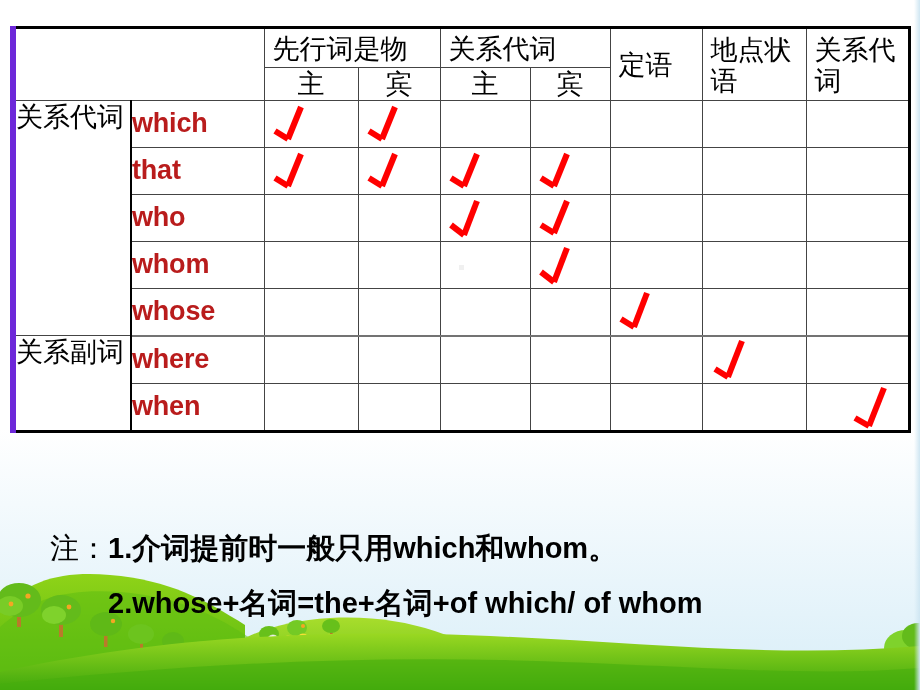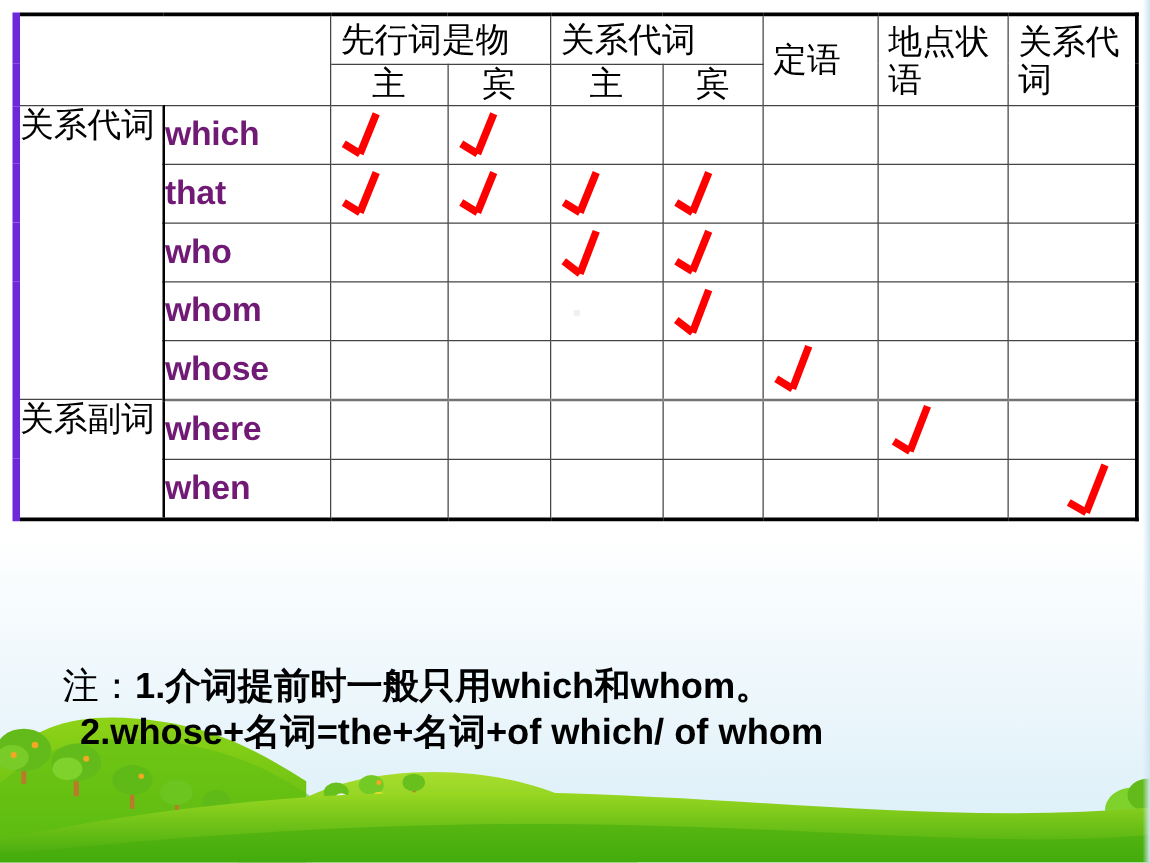--- a/index.html
+++ b/index.html
@@ -28,21 +28,21 @@
     right: 0; top: 0;
     width: 6px; height: 690px;
     background: linear-gradient(to right, rgba(222,240,248,0), #cfe6f2);
     z-index: 1;
   }
 
   
   #grammar-table {
     position: absolute;
     left: 10px;
-    top: 10px;
+    top: 26px;
     width: 896px;
     border-collapse: collapse;
     table-layout: fixed;
     background: #ffffff;
     z-index: 3;
   }
   #grammar-table td {
     border: 1px solid #444444;
     padding: 0;
     vertical-align: middle;
@@ -66,21 +66,21 @@
     font-family: "DejaVu Serif", "Liberation Serif", serif;
     font-size: 27px;
     line-height: 1.18;
     color: #000000;
     text-align: center;
   }
   .eng {
     font-family: "Liberation Sans", "DejaVu Sans", sans-serif;
     font-weight: bold;
     font-size: 27px;
-    color: #701a75;
+    color: #b91c1c;
     padding-left: 10px;
     letter-spacing: -0.2px;
   }
 
   
   .hdr {
     vertical-align: top;
   }
   .hdr .cn { padding-top: 4px; }
   svg.check {
@@ -116,21 +116,21 @@
     font-weight: bold;
     color: #000000;
     white-space: nowrap;
     line-height: 1.28;
   }
   .note-line .zh {
     font-family: "DejaVu Serif", "Liberation Serif", serif;
     font-weight: normal;
   }
   #note-1 { padding-left: 50px; }
-  #note-2 { padding-left: 64px; }
+  #note-2 { padding-left: 108px; margin-top: 18px; }
 </style>
 </head>
 <body>
 
 <svg id="slide-bg" viewBox="0 0 920 690" preserveAspectRatio="none" xmlns="http://www.w3.org/2000/svg">
   <defs>
     <linearGradient id="skyGrad" x1="0" y1="0" x2="0" y2="1">
       <stop offset="0%" stop-color="#ffffff"></stop>
       <stop offset="62%" stop-color="#ffffff"></stop>
       <stop offset="100%" stop-color="#d9eef8"></stop>

